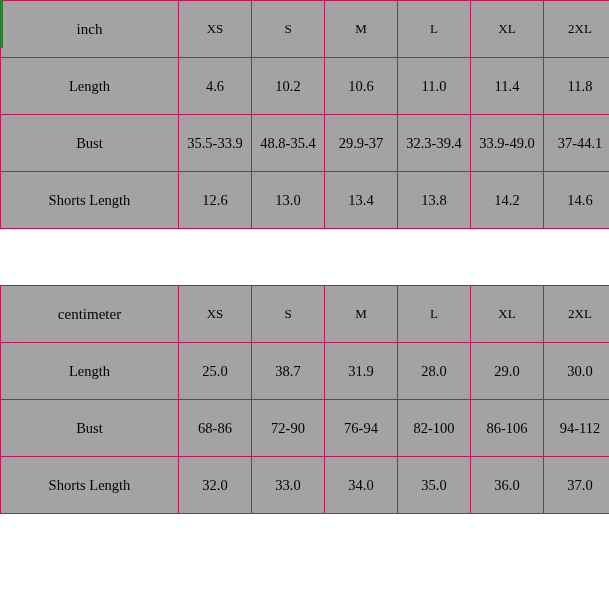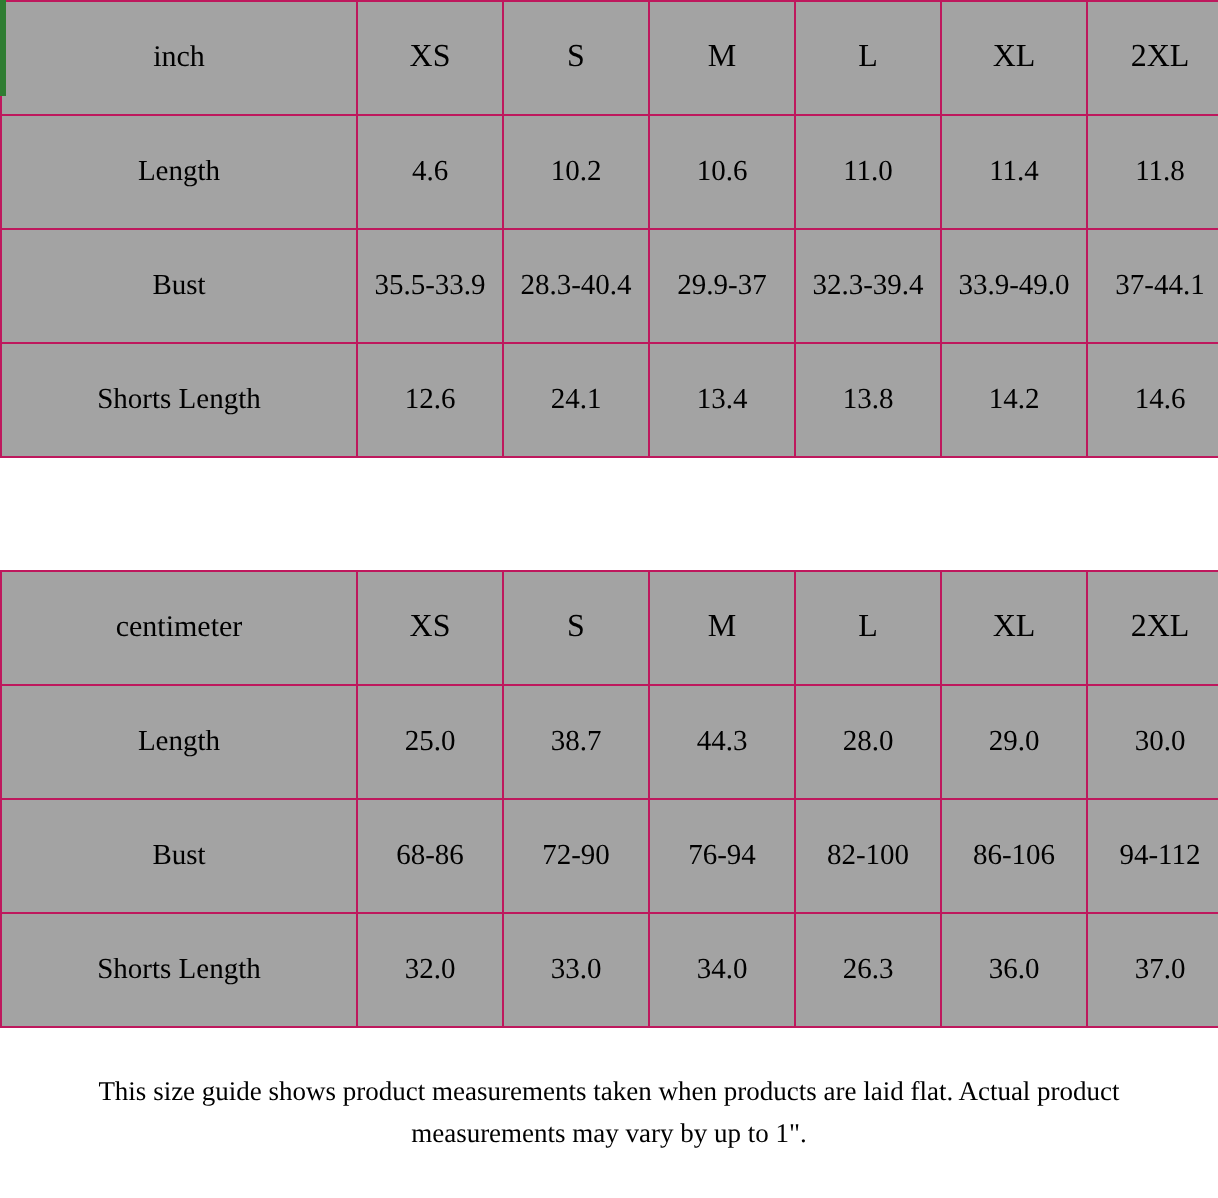--- a/index.html
+++ b/index.html
@@ -49,21 +49,21 @@
   }
   table.size-table td:first-child,
   table.size-table th:first-child {
     width: 177px;
   }
   table.size-table td.c,
   table.size-table th.c {
     width: 72px;
   }
   table.size-table tr.head td {
-    font-size: 16px;
+    font-size: 13px;
   }
   table.size-table tr.head td:first-child {
     font-size: 15px;
   }
   .spacer {
     height: 56px;
     width: 609px;
     background: #ffffff;
   }
   .footnote {
@@ -98,30 +98,30 @@
         <td class="c">4.6</td>
         <td class="c">10.2</td>
         <td class="c">10.6</td>
         <td class="c">11.0</td>
         <td class="c">11.4</td>
         <td class="c">11.8</td>
       </tr>
       <tr>
         <td>Bust</td>
         <td class="c">35.5-33.9</td>
-        <td class="c">28.3-40.4</td>
+        <td class="c">48.8-35.4</td>
         <td class="c">29.9-37</td>
         <td class="c">32.3-39.4</td>
         <td class="c">33.9-49.0</td>
         <td class="c">37-44.1</td>
       </tr>
       <tr>
         <td>Shorts Length</td>
         <td class="c">12.6</td>
-        <td class="c">24.1</td>
+        <td class="c">13.0</td>
         <td class="c">13.4</td>
         <td class="c">13.8</td>
         <td class="c">14.2</td>
         <td class="c">14.6</td>
       </tr>
     </tbody>
   </table>
 
   <div class="spacer"></div>
 
@@ -133,44 +133,40 @@
         <td class="c">S</td>
         <td class="c">M</td>
         <td class="c">L</td>
         <td class="c">XL</td>
         <td class="c">2XL</td>
       </tr>
       <tr>
         <td>Length</td>
         <td class="c">25.0</td>
         <td class="c">38.7</td>
-        <td class="c">44.3</td>
+        <td class="c">31.9</td>
         <td class="c">28.0</td>
         <td class="c">29.0</td>
         <td class="c">30.0</td>
       </tr>
       <tr>
         <td>Bust</td>
         <td class="c">68-86</td>
         <td class="c">72-90</td>
         <td class="c">76-94</td>
         <td class="c">82-100</td>
         <td class="c">86-106</td>
         <td class="c">94-112</td>
       </tr>
       <tr>
         <td>Shorts Length</td>
         <td class="c">32.0</td>
         <td class="c">33.0</td>
         <td class="c">34.0</td>
-        <td class="c">26.3</td>
+        <td class="c">35.0</td>
         <td class="c">36.0</td>
         <td class="c">37.0</td>
       </tr>
     </tbody>
   </table>
 
-  <div class="footnote">
-    <div>This size guide shows product measurements taken when products are laid flat. Actual product</div>
-    <div>measurements may vary by up to 1".</div>
-  </div>
 
 </div>
 
 </body></html>

